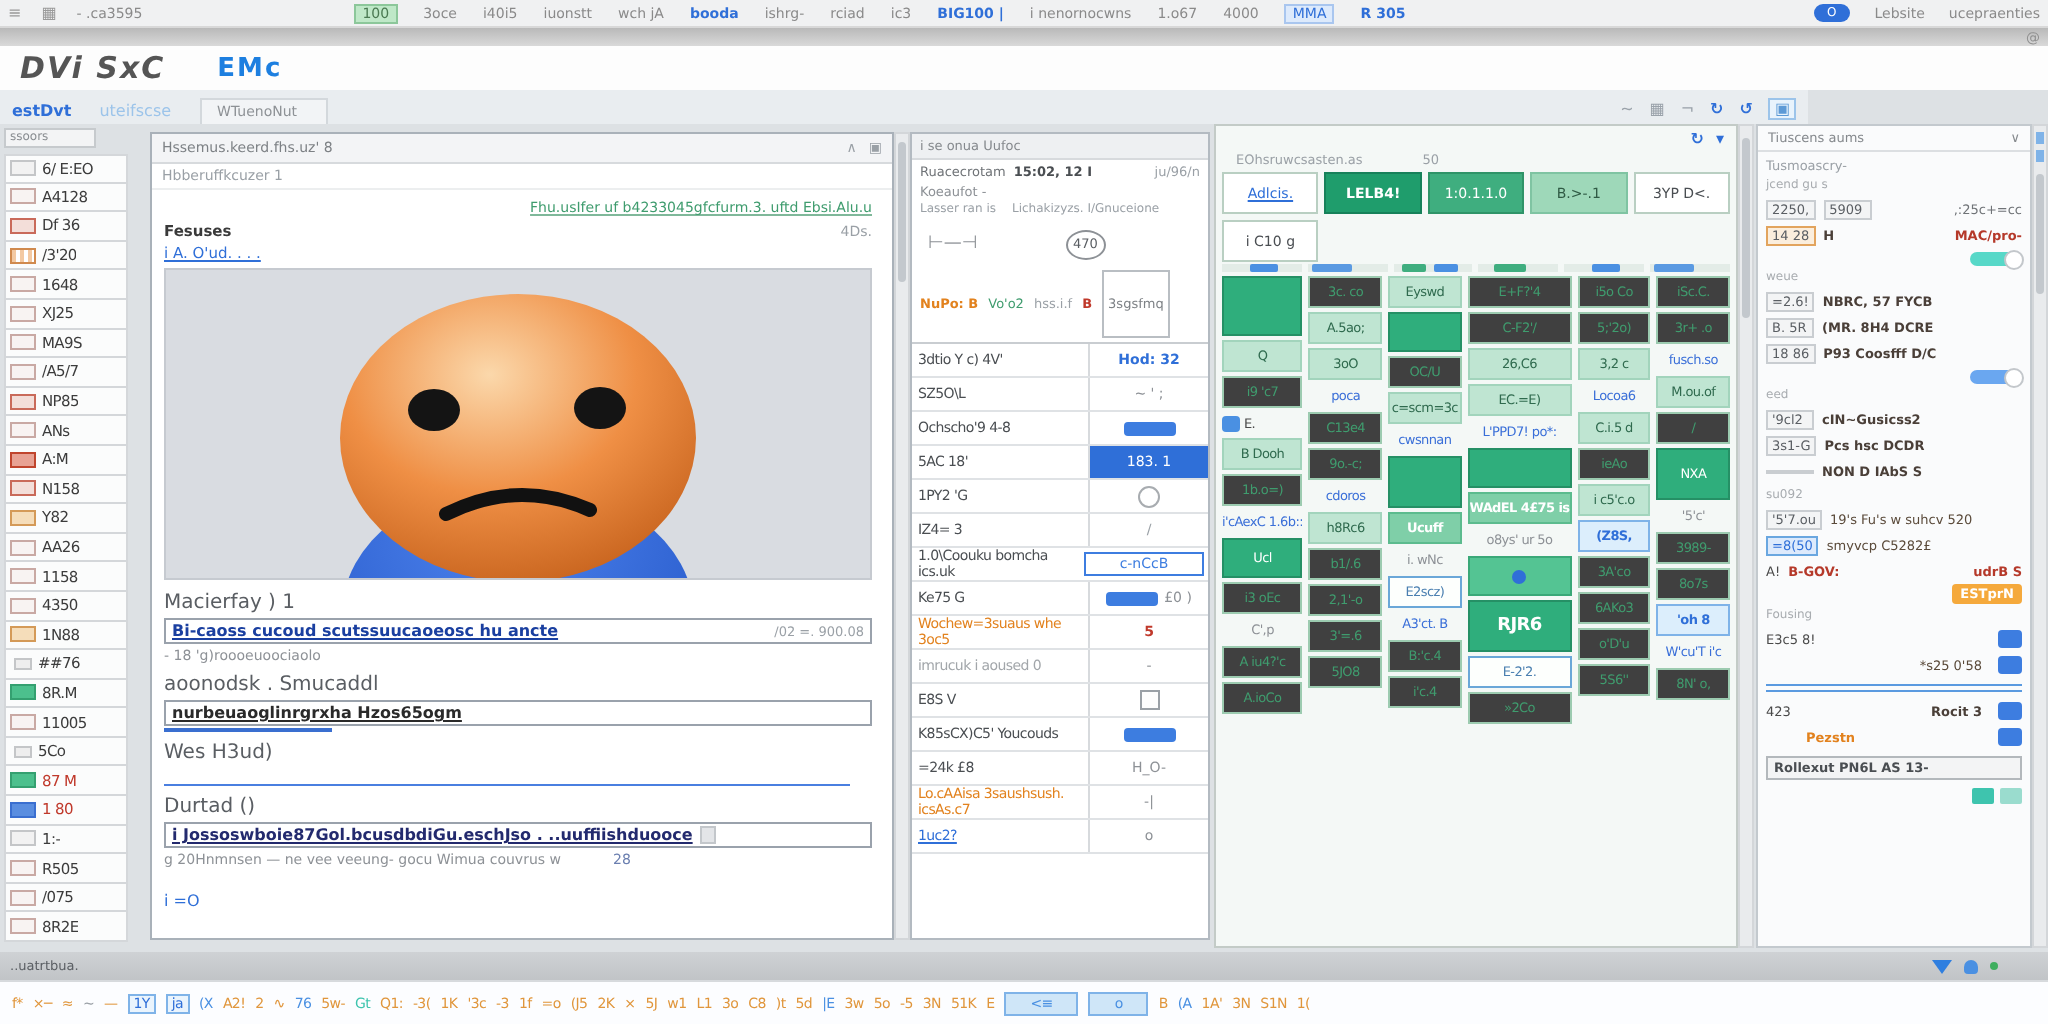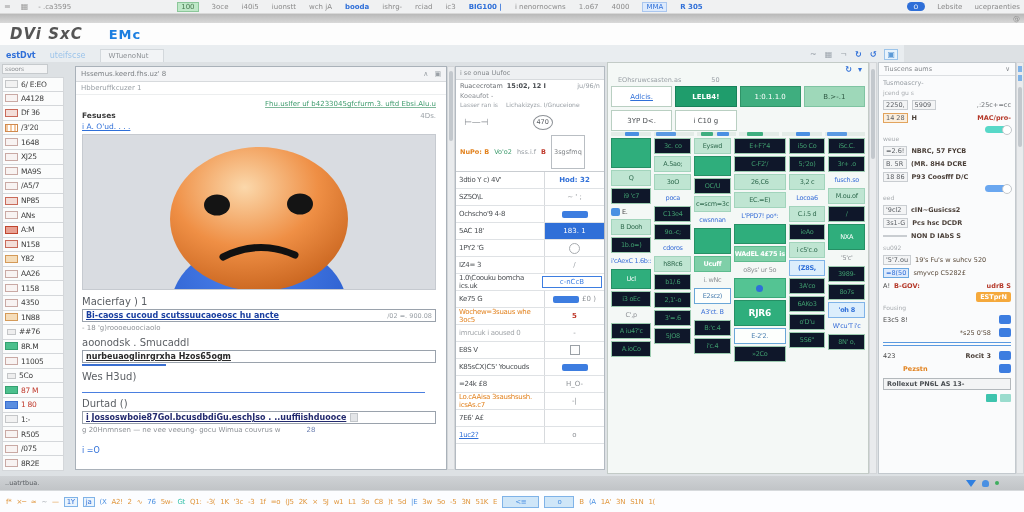--- a/index.html
+++ b/index.html
@@ -111,37 +111,37 @@
   .dr.r-slash::after{content:"∕";color:#9aa0a6}
   .dr.r-bluebox{border:1px solid #3d7de0;color:#3d7de0;margin:2px;align-self:center;padding:1px 2px}
   .dr.r-red{color:#c0392b;font-weight:bold}
 
   
   .gpanel{left:607px;top:62px;width:262px;height:412px;background:#f4f8f6;border:1px solid #c3cbc7}
   .gp-top{height:13px;display:flex;align-items:center;justify-content:flex-end;gap:6px;padding:0 6px}
   .gp-top .tic{color:#2f6fd8;font-weight:bold;font-size:8px}
   .gp-sub{display:flex;padding:0 10px;color:#9aa0a6;font-size:6.5px}
   .gp-sub .n{margin-left:30px}
-  .g-heads{display:grid;grid-template-columns:repeat(4,1fr);gap:3px;padding:2px 3px 0}
+  .g-heads{display:grid;grid-template-columns:repeat(5,1fr);gap:3px;padding:2px 3px 0}
   .ghead{height:21px;display:flex;align-items:center;justify-content:center;font-size:7px;border:1px solid #b9cfc2;background:#fff;color:#4a4e52;overflow:hidden;white-space:nowrap}
   .h-blue{color:#2f6fd8;text-decoration:underline}
   .h-dark{background:#1f9d6c;border-color:#17815a;color:#fff;font-weight:bold}
   .h-mid{background:#3fae7f;border-color:#2f9468;color:#fff}
   .h-light{background:#9ed8b9;border-color:#7fc4a2;color:#2f5a44}
   .minis{display:grid;grid-template-columns:repeat(6,1fr);gap:3px;padding:1px 3px 2px}
   .mini{height:4px;position:relative;background:#e3ece7}
   .mini::after{content:"";position:absolute;top:0;height:4px;border-radius:1px}
   .mb-b::after{left:14px;width:14px;background:#4a90e2}
   .mb-b2::after{left:2px;width:20px;background:#5a9ae2}
   .mb-g::after{left:8px;width:16px;background:#3fae7f}
   .mb-gb::after{left:4px;width:12px;background:#3fae7f;box-shadow:16px 0 0 #4a90e2}
   .g-cols{display:grid;grid-template-columns:repeat(6,1fr);gap:3px;padding:0 3px;align-items:start}
   .g-col{display:flex;flex-direction:column;gap:2px}
   .gcell{min-height:16px;display:flex;align-items:center;justify-content:center;font-size:6.5px;overflow:hidden;white-space:nowrap;letter-spacing:-0.3px}
-  .s-white{background:#0f172a;border:1px solid #9ccbb0;color:#3f9c6e}
+  .s-white{background:#404040;border:1px solid #9ccbb0;color:#3f9c6e}
   .s-outline{background:#fdfffd;border:1px solid #6aa7d8;color:#4a7fb0}
   .s-light{background:#bfe5d2;border:1px solid #a2d4bc;color:#2f6a4e}
   .s-mid{background:#7fcfa8;border:1px solid #5cbb8e;color:#fff;font-weight:bold}
   .s-solid{background:#2fae7c;border:1px solid #259065;color:#fff;min-height:26px}
   .s-h20{min-height:20px}.s-h30{min-height:30px}
   .s-solidb{background:#54c493;border:1px solid #3aa878;min-height:20px}
   .s-solidb::after{content:"";width:7px;height:7px;border-radius:50%;background:#2f6fd8}
   .s-big{font-size:9px;font-weight:bold}
   .s-btext{color:#3a6fd8;background:transparent;min-height:12px}
   .s-gtext{color:#8d9196;background:transparent;min-height:12px}
@@ -515,24 +515,20 @@
         <span class="dl">K85sCX)C5'  Youcouds</span>
         <span class="dr r-bar"></span>
       </div>
       <div class="drow">
         <span class="dl">=24k £8</span>
         <span class="dr">H_O-</span>
       </div>
       <div class="drow">
         <span class="dl l-orange">Lo.cAAisa 3saushsush. icsAs.c7</span>
         <span class="dr">-|</span>
-      </div>
-      <div class="drow">
-        <span class="dl">7E6'  A£</span>
-        <span class="dr"></span>
       </div>
       <div class="drow">
         <span class="dl l-blue">1uc2?</span>
         <span class="dr">o</span>
       </div>
     </div>
 </div>
 
 <div class="abs gpanel">
   <div class="gp-top">

